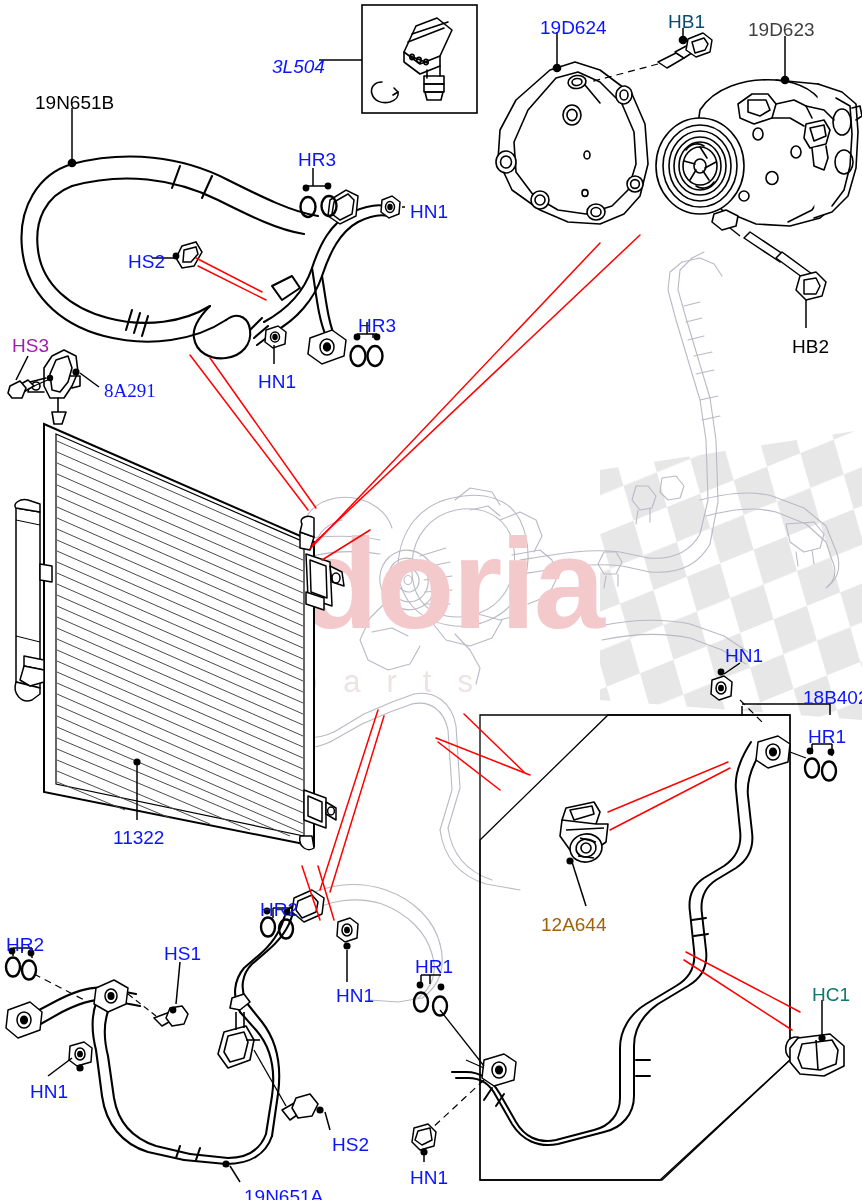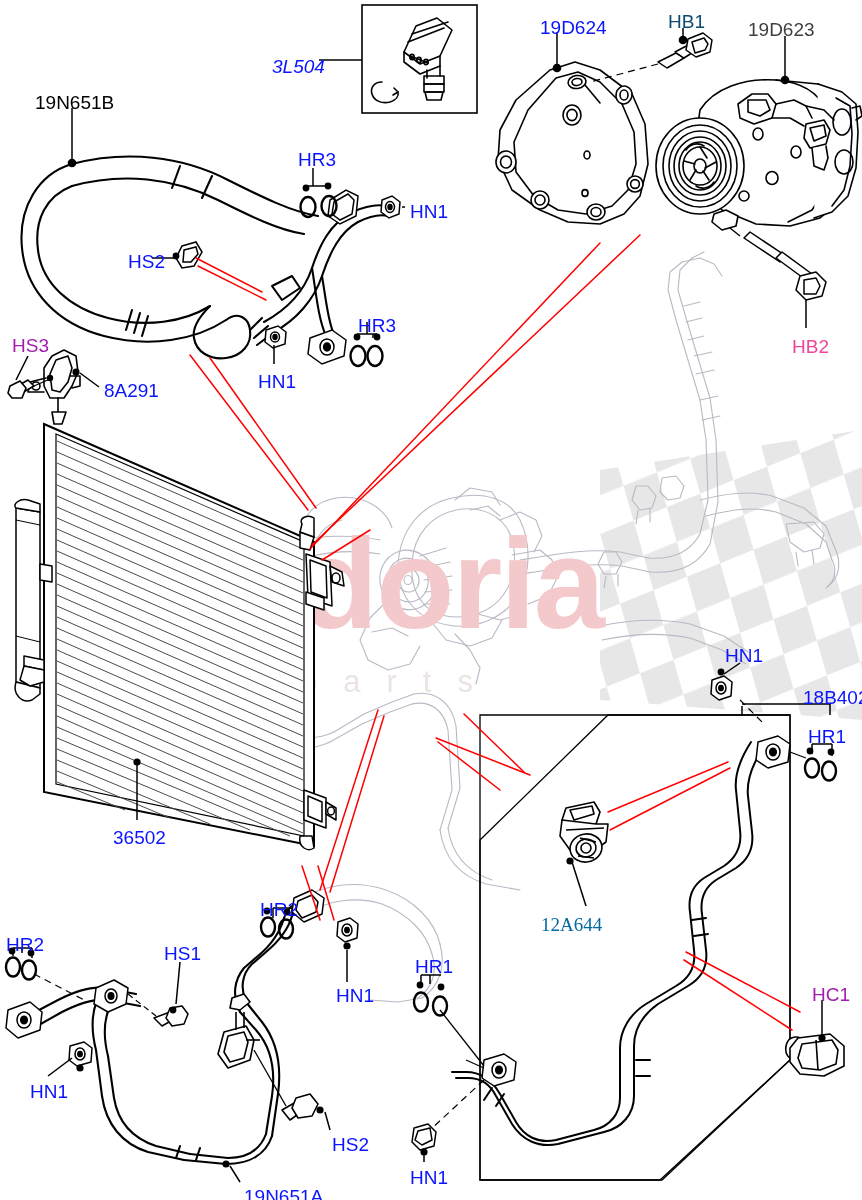--- a/index.html
+++ b/index.html
@@ -641,31 +641,31 @@
     <div class="lbl" style="left: 272px; top: 57px; color: rgb(10, 20, 255); font-style: italic;">3L504</div>
     <div class="lbl" style="left: 513px; top: 18px; color: rgb(10, 20, 255); margin-left: 27px;">19D624</div>
     <div class="lbl" style="left: 668px; top: 12px; color: #0c4a6e;">HB1</div>
     <div class="lbl" style="left: 748px; top: 20px; color: #404040;">19D623</div>
     <div class="lbl" style="left: 35px; top: 93px; color: #000000;">19N651B</div>
     <div class="lbl" style="left: 298px; top: 150px; color: rgb(10, 20, 255);">HR3</div>
     <div class="lbl" style="left: 410px; top: 202px; color: rgb(10, 20, 255);">HN1</div>
     <div class="lbl" style="left: 128px; top: 252px; color: rgb(10, 20, 255);">HS2</div>
     <div class="lbl" style="left: 358px; top: 316px; color: rgb(10, 20, 255);">HR3</div>
     <div class="lbl" style="left: 258px; top: 372px; color: rgb(10, 20, 255);">HN1</div>
-    <div class="lbl" style="left: 792px; top: 337px; color: #ec4899;">HB2</div>
+    <div class="lbl" style="left: 792px; top: 337px; color: #000000;">HB2</div>
     <div class="lbl" style="left: 12px; top: 336px; color: #a21caf;">HS3</div>
-    <div class="lbl" style="left: 104px; top: 381px; color: rgb(10, 20, 255);">8A291</div>
-    <div class="lbl" style="left: 113px; top: 828px; color: rgb(10, 20, 255);">36502</div>
+    <div class="lbl" style="left: 104px; top: 381px; color: rgb(10, 20, 255); font-family: Liberation Serif, serif;">8A291</div>
+    <div class="lbl" style="left: 113px; top: 828px; color: rgb(10, 20, 255);">11322</div>
     <div class="lbl" style="left: 725px; top: 646px; color: rgb(10, 20, 255);">HN1</div>
     <div class="lbl" style="left: 803px; top: 688px; color: rgb(10, 20, 255);">18B402</div>
     <div class="lbl" style="left: 808px; top: 727px; color: rgb(10, 20, 255);">HR1</div>
-    <div class="lbl" style="left: 541px; top: 915px; color: #0369a1; font-family: Liberation Serif, serif;">12A644</div>
+    <div class="lbl" style="left: 541px; top: 915px; color: #a16207;">12A644</div>
     <div class="lbl" style="left: 260px; top: 900px; color: rgb(10, 20, 255);">HR2</div>
     <div class="lbl" style="left: 336px; top: 986px; color: rgb(10, 20, 255);">HN1</div>
     <div class="lbl" style="left: 6px; top: 935px; color: rgb(10, 20, 255);">HR2</div>
     <div class="lbl" style="left: 164px; top: 944px; color: rgb(10, 20, 255);">HS1</div>
     <div class="lbl" style="left: 30px; top: 1082px; color: rgb(10, 20, 255);">HN1</div>
     <div class="lbl" style="left: 332px; top: 1135px; color: rgb(10, 20, 255);">HS2</div>
     <div class="lbl" style="left: 244px; top: 1187px; color: rgb(10, 20, 255);">19N651A</div>
     <div class="lbl" style="left: 415px; top: 957px; color: rgb(10, 20, 255);">HR1</div>
     <div class="lbl" style="left: 410px; top: 1168px; color: rgb(10, 20, 255);">HN1</div>
-    <div class="lbl" style="left: 812px; top: 985px; color: #a21caf;">HC1</div>
+    <div class="lbl" style="left: 812px; top: 985px; color: #0f766e;">HC1</div>
   </div>
 
 </body></html>

